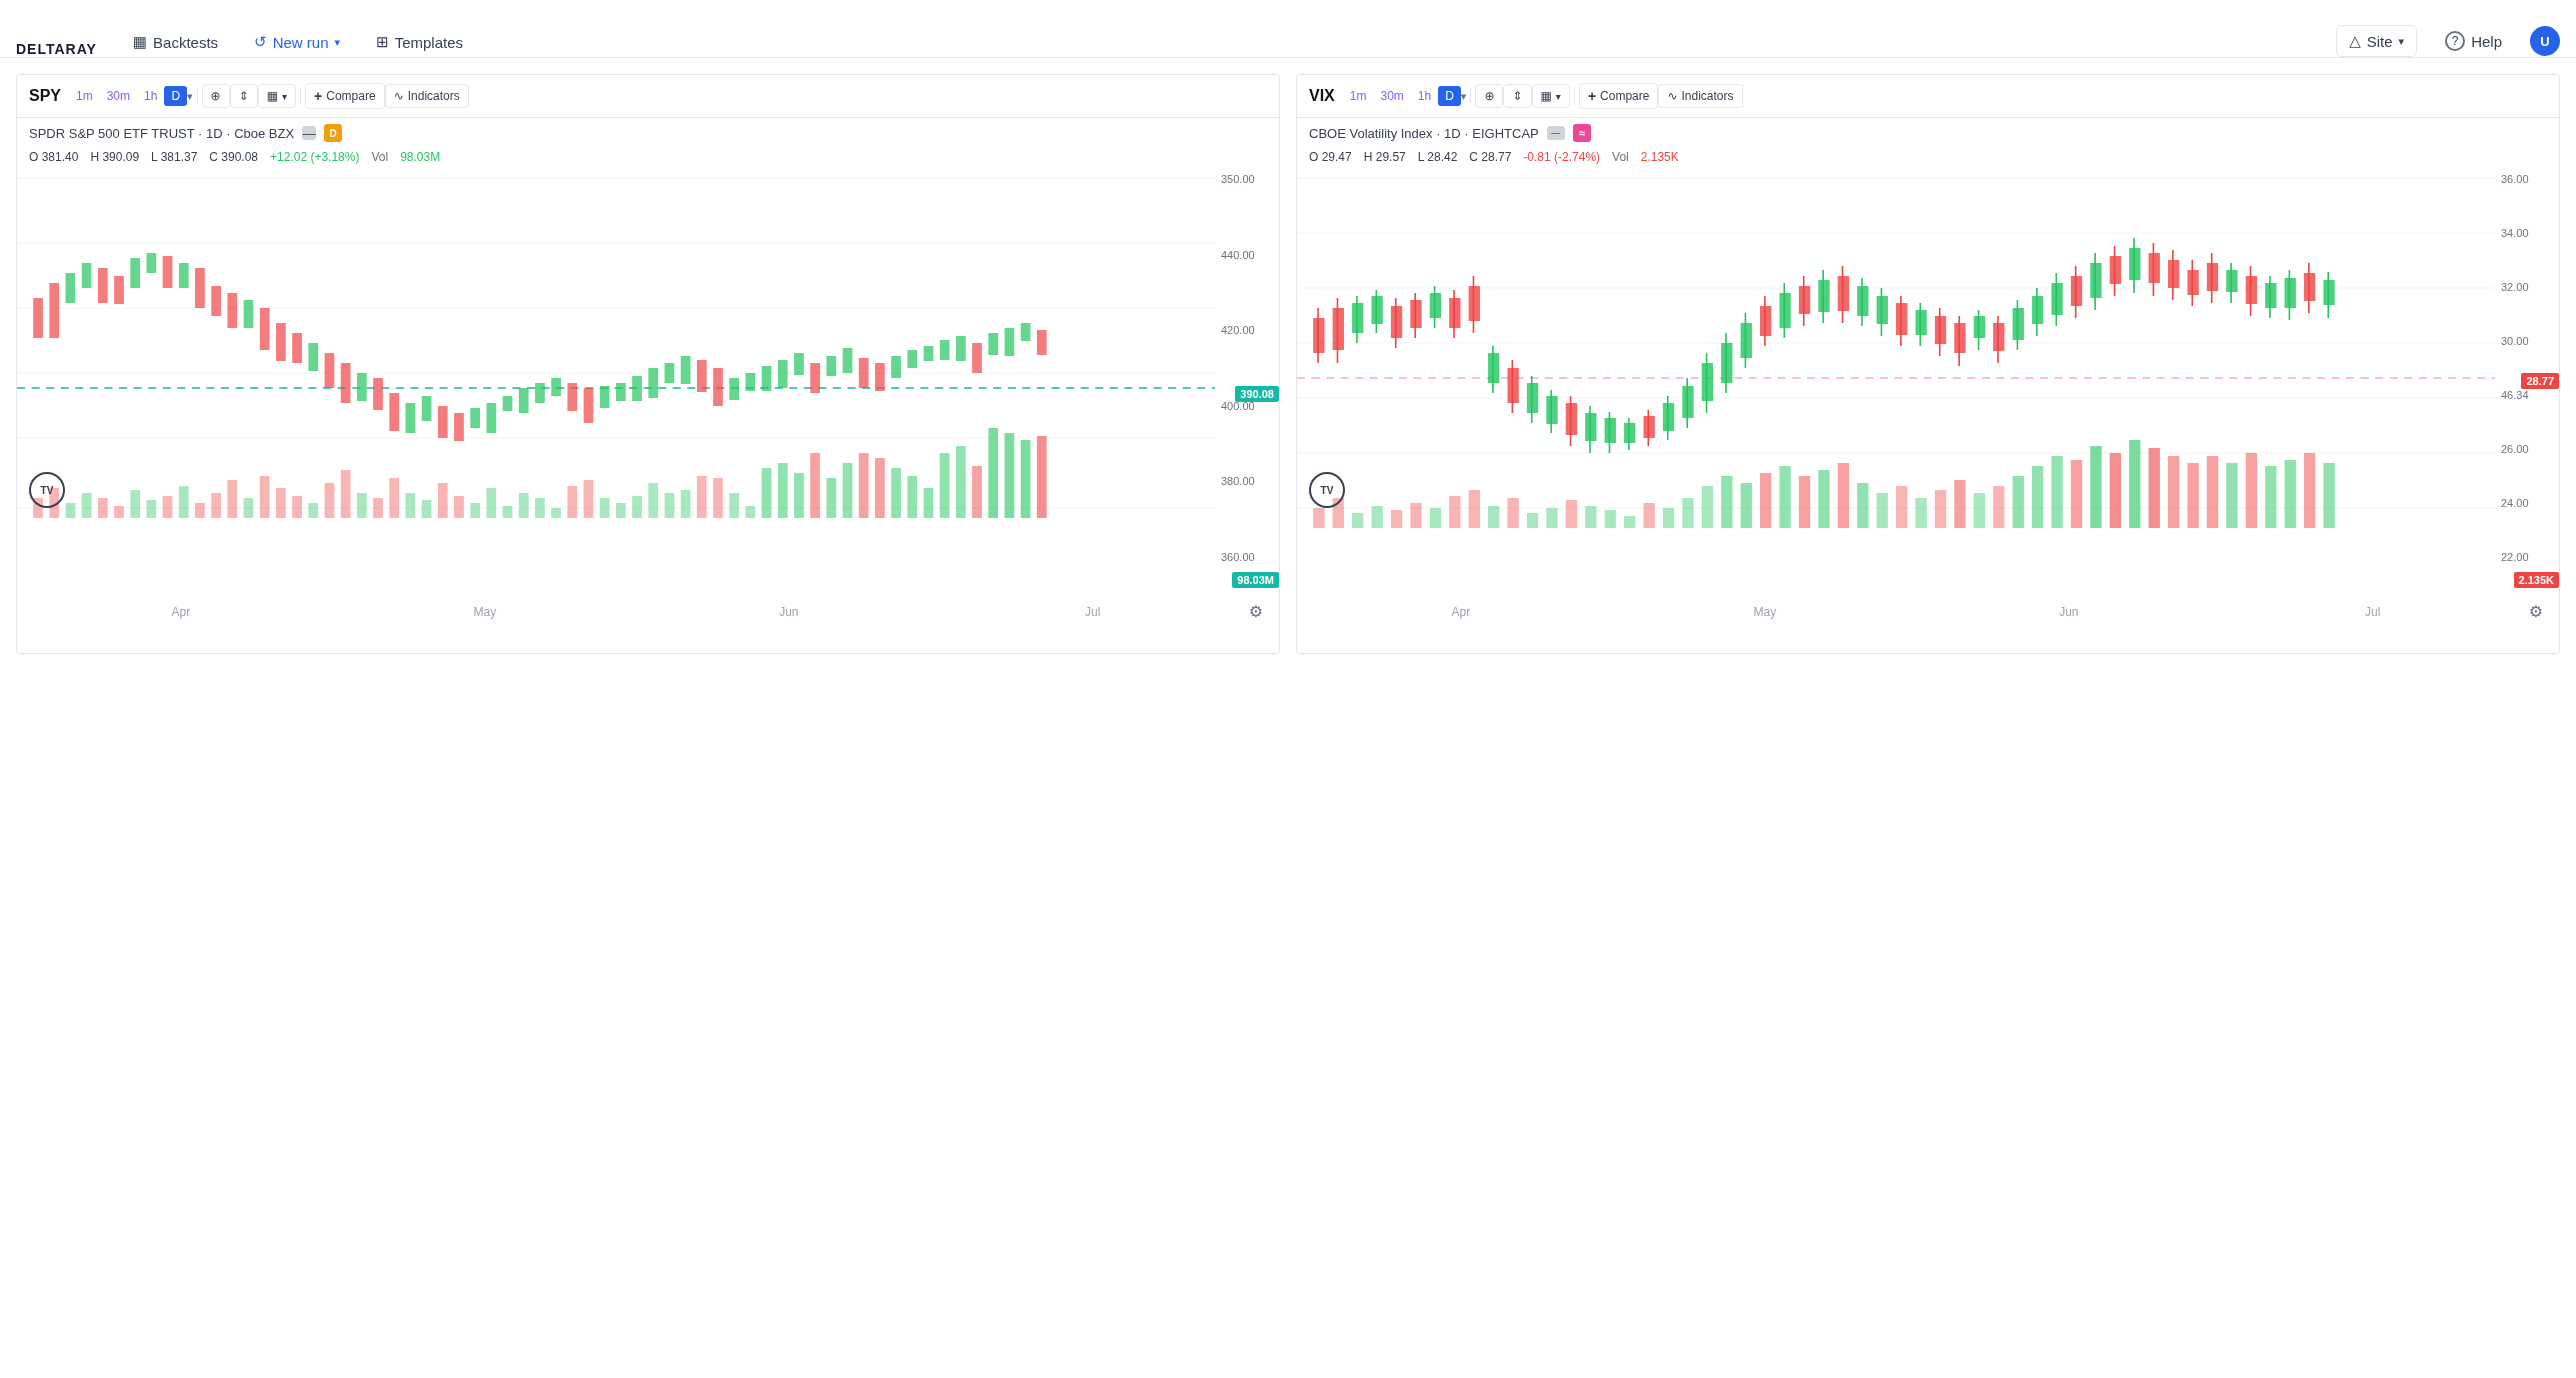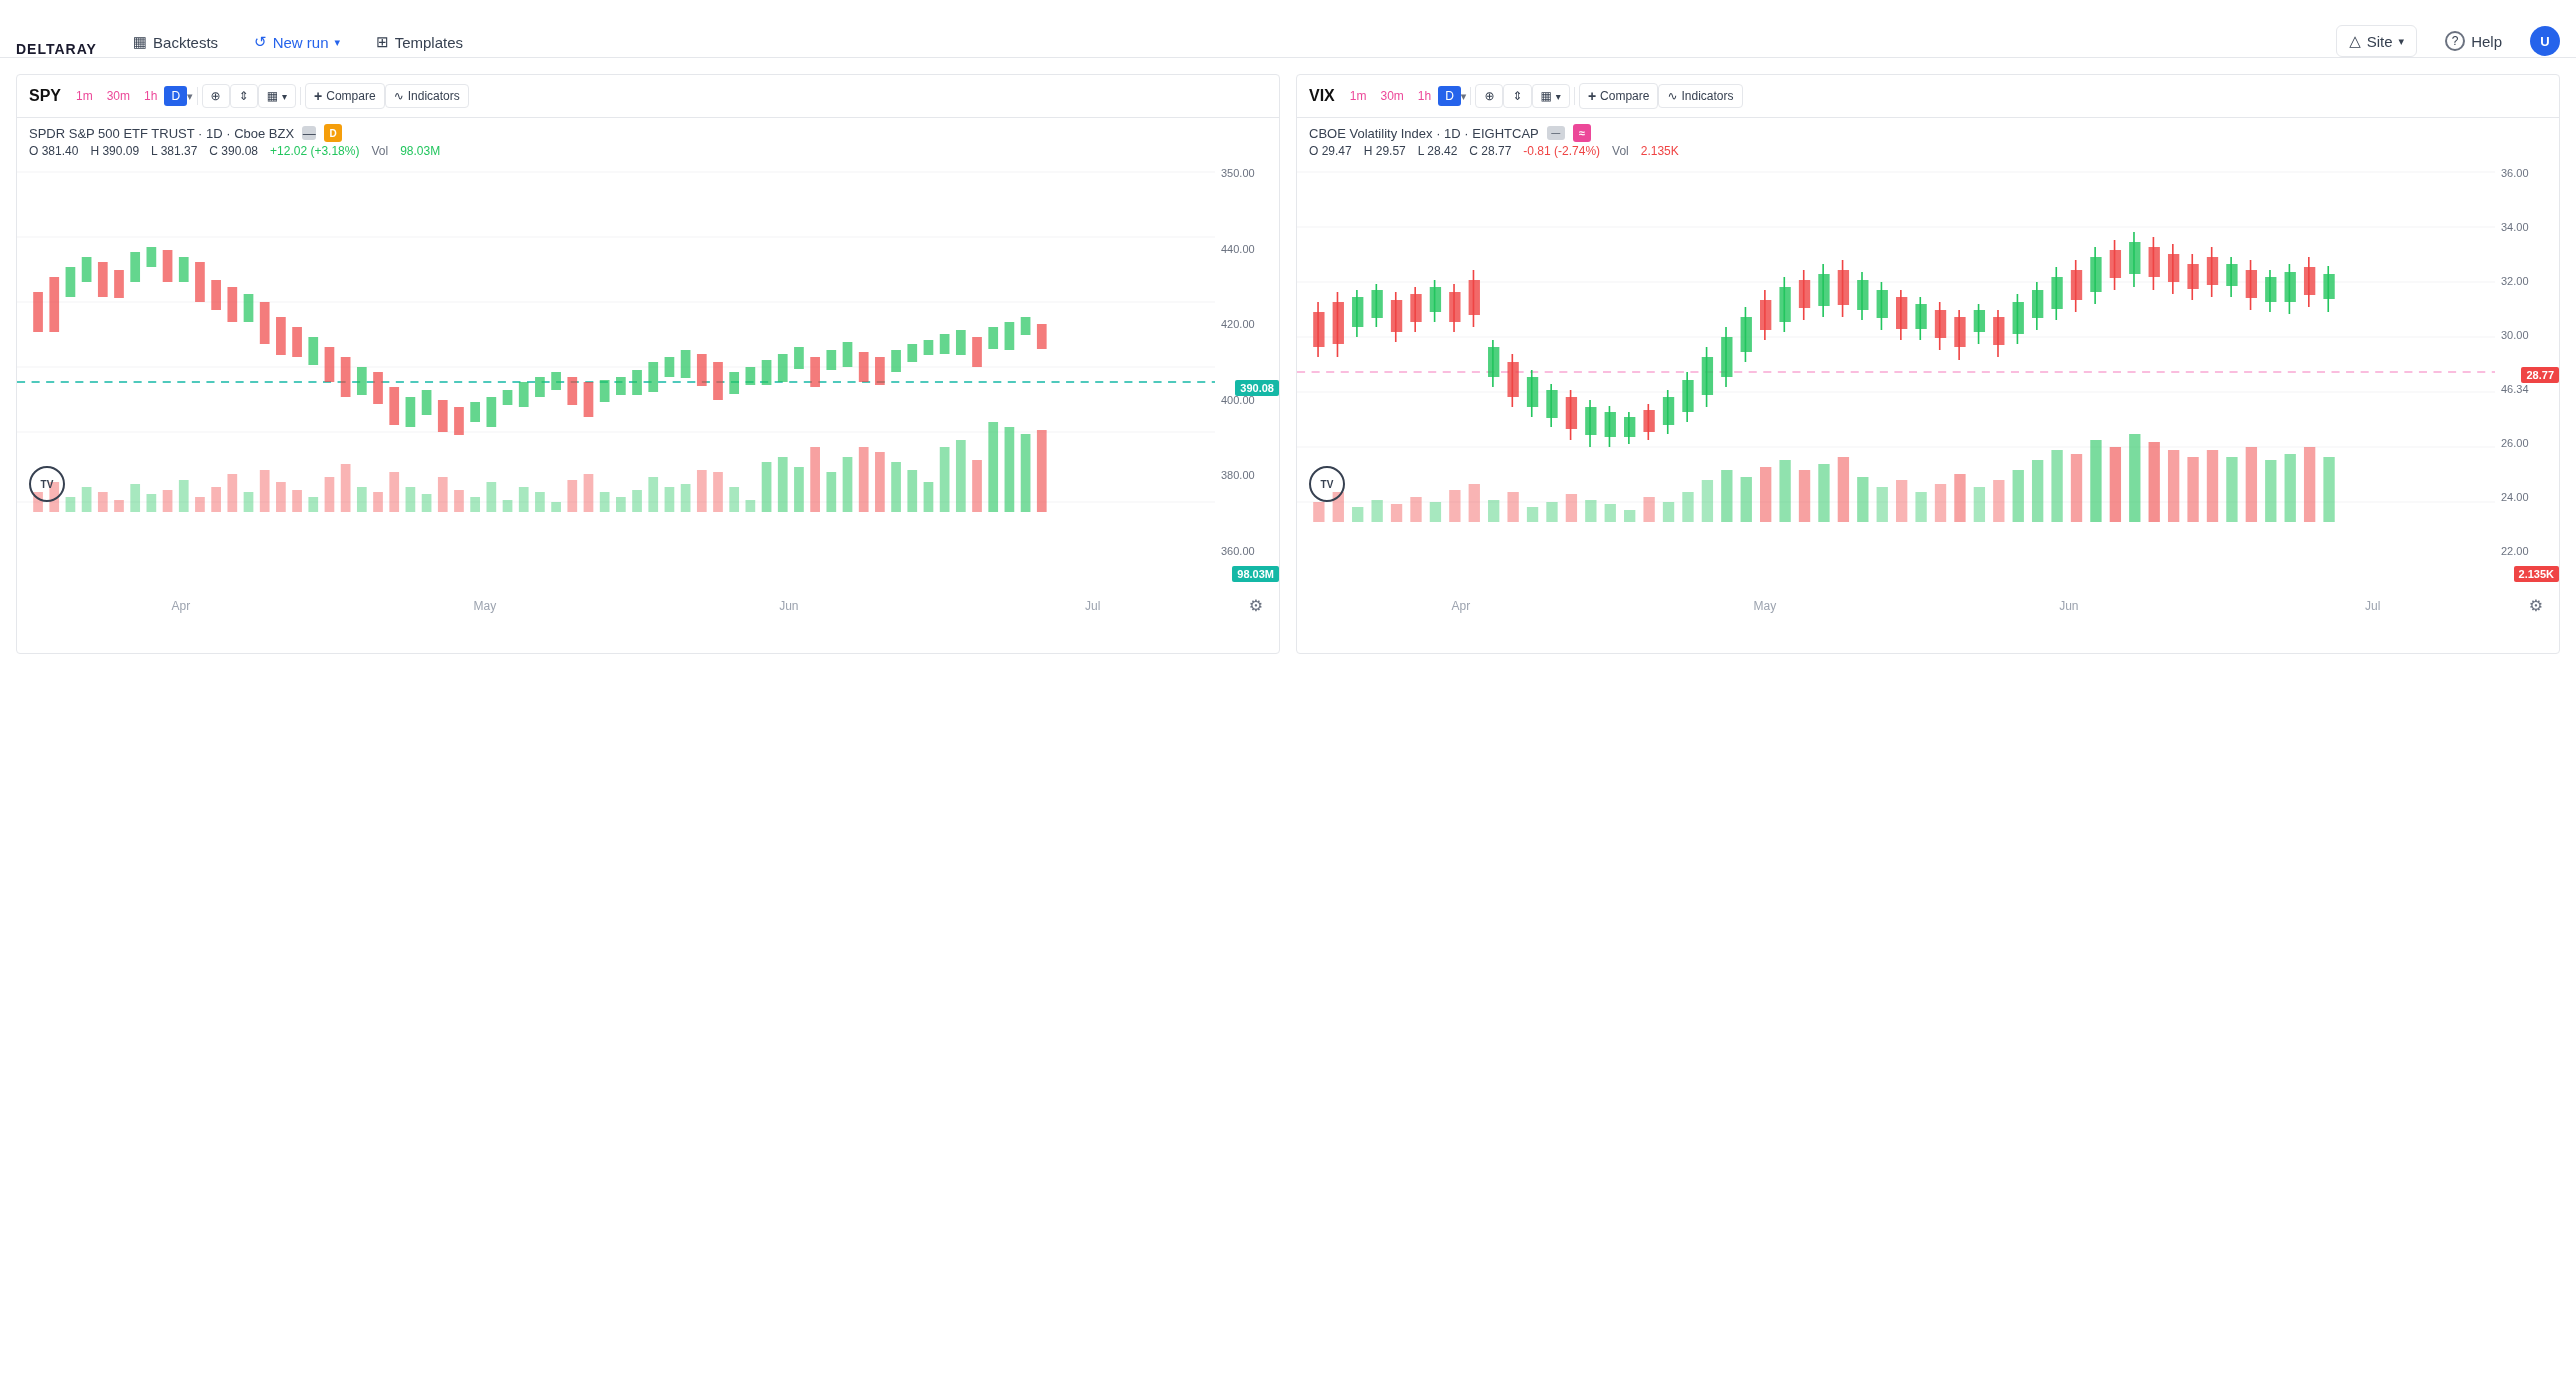--- a/index.html
+++ b/index.html
@@ -85,21 +85,21 @@
     }
     .chart-symbol {
       font-weight: 700;
       font-size: 16px;
       color: #111;
       margin-right: 8px;
     }
     .time-btn {
       padding: 3px 7px;
       font-size: 12px;
-      color: #ec4899;
+      color: #8b5cf6;
       border-radius: 3px;
       cursor: pointer;
       border: none;
       background: transparent;
     }
     .time-btn.active {
       background: #2563eb;
       color: #fff;
     }
     .toolbar-sep { width: 1px; height: 18px; background: #e5e7eb; margin: 0 4px; }
@@ -119,21 +119,21 @@
     
     .chart-info {
       padding: 6px 12px 4px;
     }
     .chart-title {
       font-size: 13px;
       color: #374151;
       display: flex;
       align-items: center;
       gap: 8px;
-      margin-bottom: 2px;
+      margin-bottom: 8px;
     }
     .chart-title .badge {
       width: 18px; height: 18px;
       border-radius: 3px;
       display: flex; align-items: center; justify-content: center;
       font-size: 10px;
       font-weight: 600;
     }
     .badge-d { background: #f59e0b; color: #fff; }
     .ohlcv {

